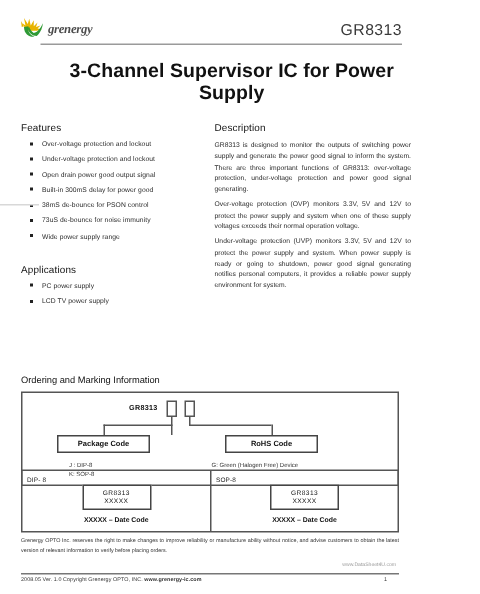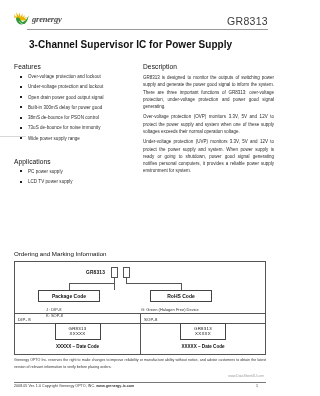--- a/index.html
+++ b/index.html
@@ -14,21 +14,21 @@
     overflow: hidden;
   }
 
   .page { position: relative; width: 280px; height: 396px; padding: 0; }
 
   
   .header {
     position: relative;
     padding: 11px 12px 0 13px;
     display: flex;
-    align-items: flex-end;
+    align-items: center;
     justify-content: space-between;
   }
   .brand { display: flex; align-items: center; gap: 2px; }
   .logo-mark { width: 17px; height: 15px; position: relative; flex: none; }
   .brand-name {
     font-family: "Liberation Serif", serif;
     font-style: italic;
     font-weight: bold;
     font-size: 8.5px;
     color: #4b4b4b;
@@ -44,21 +44,22 @@
     letter-spacing: 0.3px;
     position: relative;
     top: 1px;
   }
   .header-rule {
     margin: 3px 12px 0 27px;
     border-top: 1.2px solid #9a9a9a;
   }
 
   .doc-title {
-    font-size: 10px;
+    text-align: center;
+    font-size: 13px;
     font-weight: bold;
     color: #111;
     margin-top: 9px;
     letter-spacing: 0.05px;
     padding-left: 29px;
   }
 
   
   .columns {
     display: flex;

